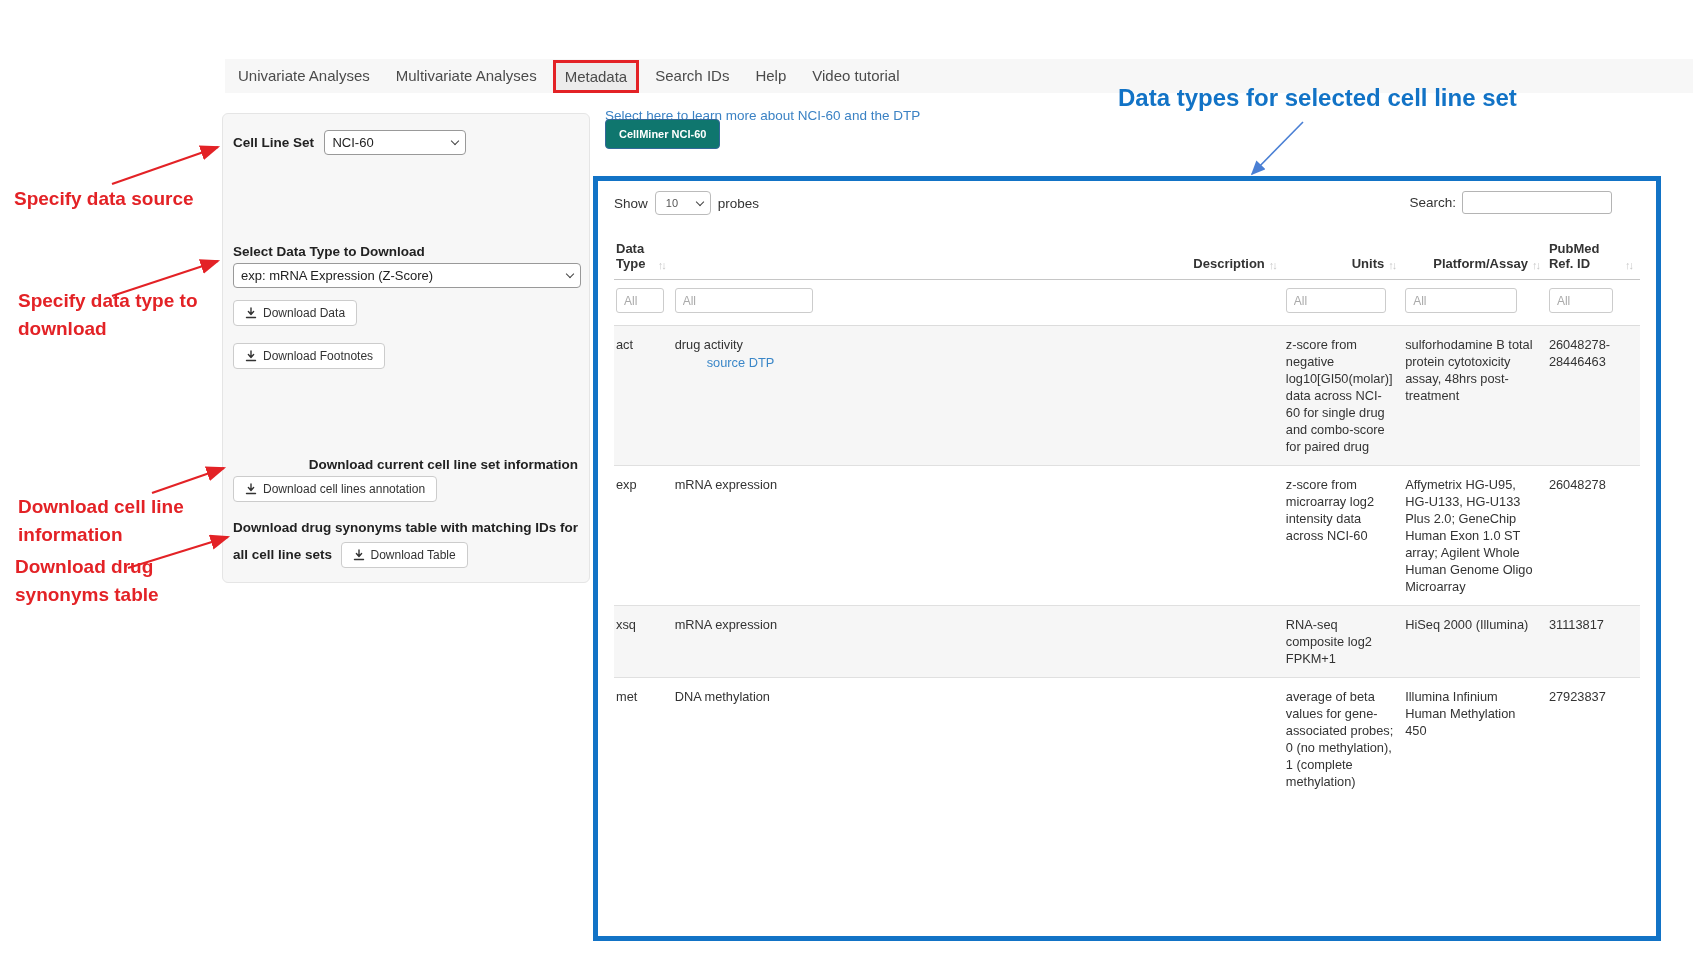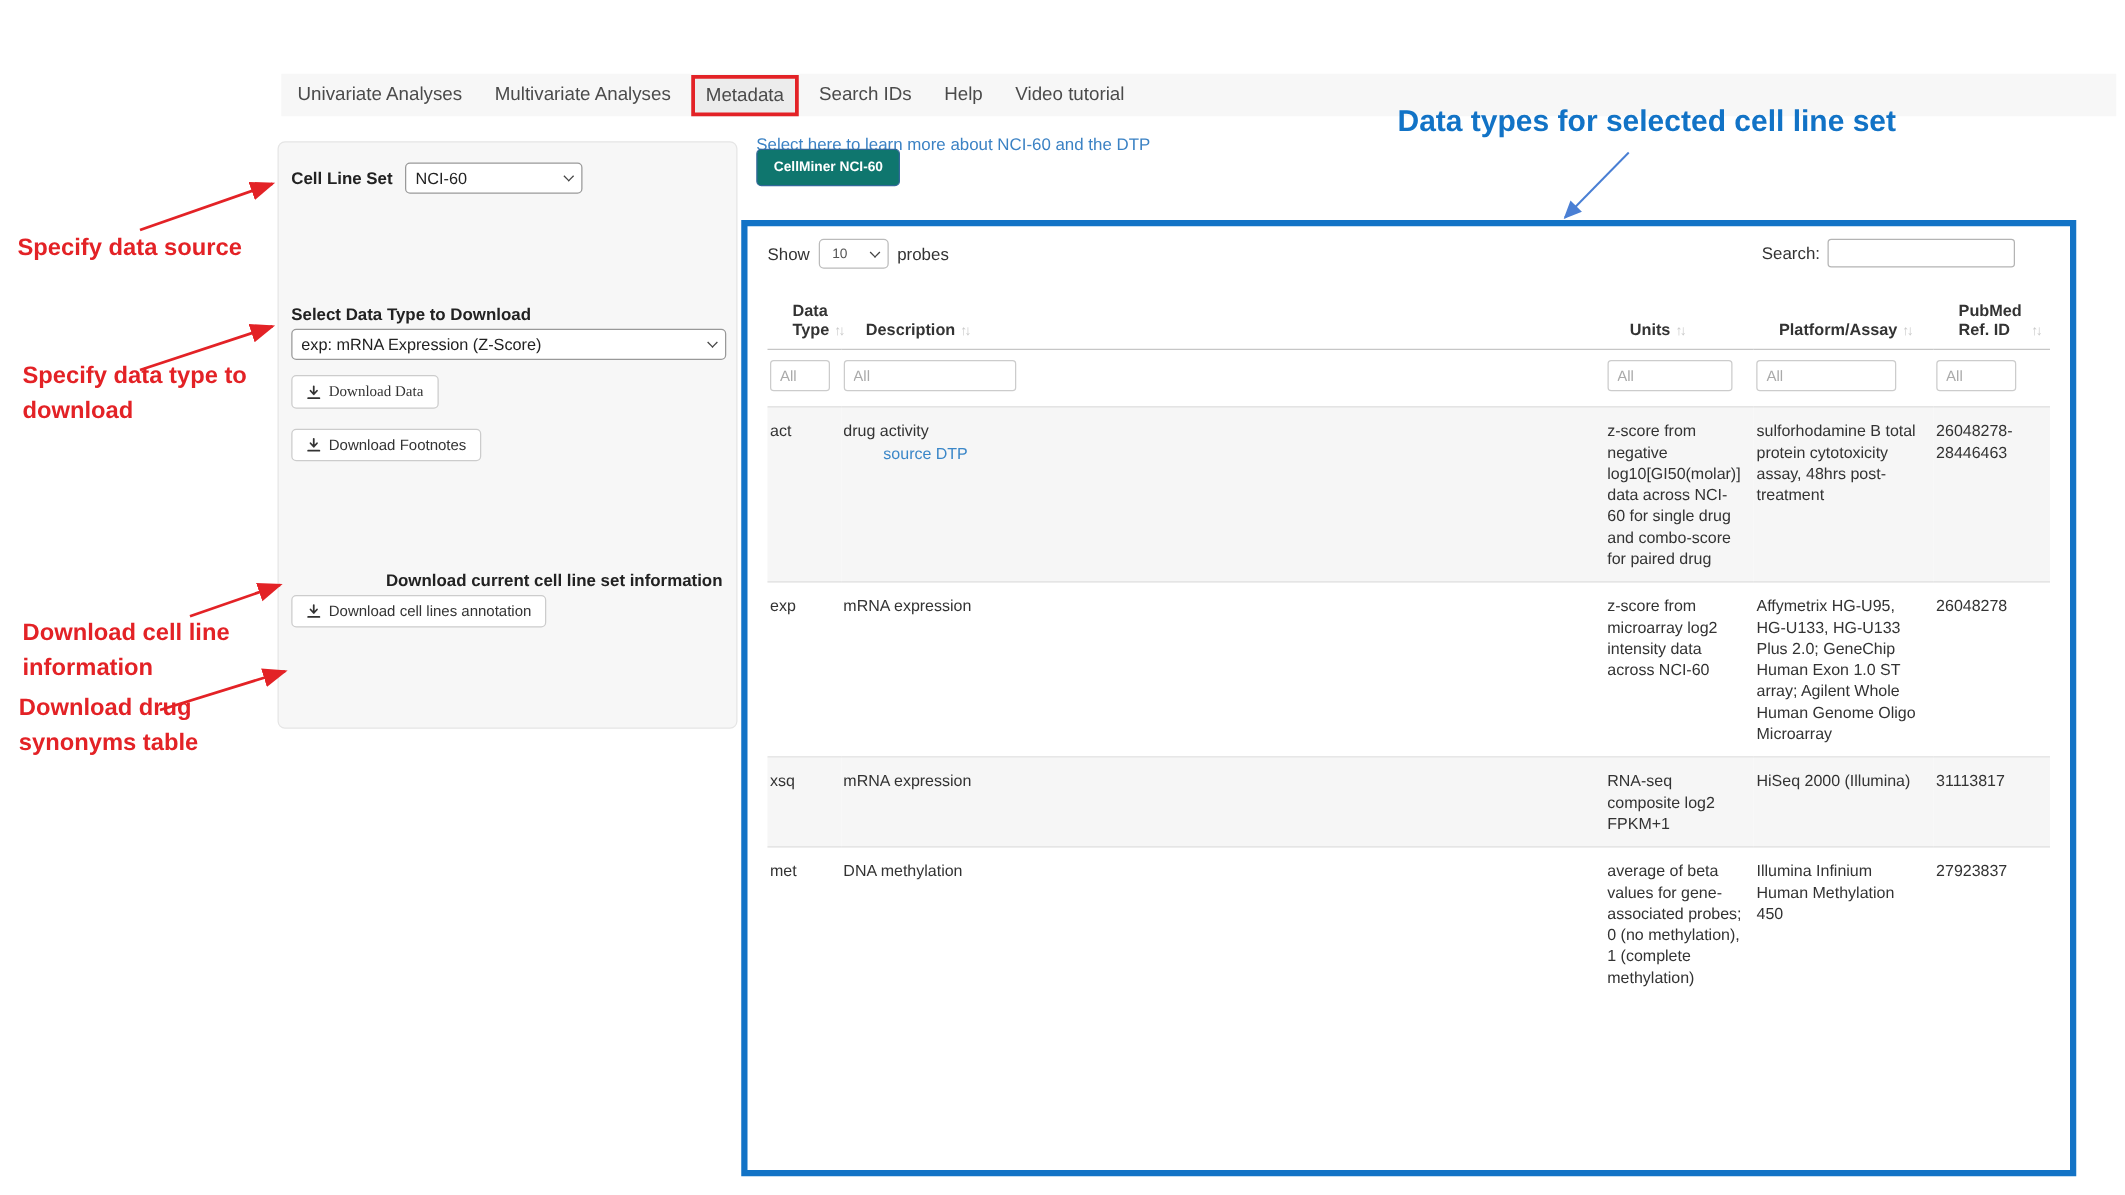--- a/index.html
+++ b/index.html
@@ -34,21 +34,21 @@
   .table-panel { position:absolute; left:593px; top:176px; width:1068px; height:765px; border:5px solid #1273c6; background:#fff; padding:10px 16px; overflow:hidden; z-index:5; }
 
   .controls { position:relative; height:32px; }
   .show-group { display:flex; align-items:center; gap:7px; font-size:13.5px; color:#333; }
   .show-group select { height:24px; font-size:11px; color:#555; padding:2px 20px 2px 10px; border:1px solid #bbb; }
   .search-group { position:absolute; right:28px; top:0; display:flex; align-items:center; gap:6px; font-size:13.5px; color:#333; }
   .search-group input { width:150px; height:23px; border:1px solid #b4b4b4; border-radius:3px; padding:2px 6px; font-size:13px; font-family:inherit; }
 
   table { width:100%; border-collapse:collapse; table-layout:fixed; margin-top:12px; }
   th { text-align:left; font-size:13px; font-weight:bold; color:#333; vertical-align:bottom; padding:6px 8px 8px 2px; border-bottom:1px solid #c6c6c6; }
-  .th-flex { display:flex; justify-content:flex-start; align-items:flex-end; gap:4px;margin-left:18px; }
+  .th-flex { display:flex; justify-content:flex-end; align-items:flex-end; gap:4px; }
   .sort { color:#c9c9c9; font-size:11px; letter-spacing:-2px; white-space:nowrap; cursor:pointer; flex:0 0 auto; }
   tr.filters th { padding:8px 8px 12px 2px; border-bottom:1px solid #dcdcdc; }
   tr.filters input { height:25px; border:1px solid #ccc; border-radius:3px; padding:2px 7px; font-size:12px; color:#555; font-family:inherit; }
   tr.filters input::placeholder { color:#aaa; }
   td { font-size:12.8px; color:#333; line-height:17px; vertical-align:top; padding:10px 9px 10px 2px; border-top:1px solid #e0e0e0; overflow-wrap:break-word; }
   tbody tr:first-child td { border-top:none; }
   tbody tr:nth-child(odd) { background:#f6f6f6; }
   .dtp-link { color:#3b87c8; cursor:pointer; text-decoration:none; display:inline-block; margin-top:1px;margin-left:32px; }
 </style>
 </head>
@@ -98,21 +98,21 @@
   </div>
 
   <div class="abs lbl-bold" style="left:10px; top:130px;">Select Data Type to Download</div>
   <div class="abs select-wrap" style="left:10px; top:149px;">
     <select style="width:348px;">
       <option>exp: mRNA Expression (Z-Score)</option>
     </select>
     <span class="chev"></span>
   </div>
 
-  <button class="btn abs" style="left:10px; top:186px;font-family:Liberation Serif, serif;">
+  <button class="btn abs" style="left:10px; top:186px;">
     <svg width="12" height="12" viewBox="0 0 12 12">
         <path d="M6 1 v6 M3.4 4.6 L6 7.4 L8.6 4.6 M1.5 10.5 h9" stroke="#333" stroke-width="1.4" fill="none" stroke-linecap="round" stroke-linejoin="round"></path>
       </svg>
     <span>Download Data</span>
   </button>
 
   <button class="btn abs" style="left:10px; top:229px;">
     <svg width="12" height="12" viewBox="0 0 12 12">
         <path d="M6 1 v6 M3.4 4.6 L6 7.4 L8.6 4.6 M1.5 10.5 h9" stroke="#333" stroke-width="1.4" fill="none" stroke-linecap="round" stroke-linejoin="round"></path>
       </svg>
@@ -120,20 +120,29 @@
   </button>
 
   <div class="abs lbl-bold" style="left:10px; top:343px; width:345px;text-align:right;">Download current cell line set information</div>
   <button class="btn abs" style="left:10px; top:362px;">
     <svg width="12" height="12" viewBox="0 0 12 12">
         <path d="M6 1 v6 M3.4 4.6 L6 7.4 L8.6 4.6 M1.5 10.5 h9" stroke="#333" stroke-width="1.4" fill="none" stroke-linecap="round" stroke-linejoin="round"></path>
       </svg>
     <span>Download cell lines annotation</span>
   </button>
 
+  <div class="abs" style="left:10px; top:400px; width:352px;">
+    <span class="sb-heading">Download drug synonyms table with matching IDs for all cell line sets</span>
+    <button class="btn" style="vertical-align:middle; margin-left:4px;">
+      <svg width="12" height="12" viewBox="0 0 12 12">
+          <path d="M6 1 v6 M3.4 4.6 L6 7.4 L8.6 4.6 M1.5 10.5 h9" stroke="#333" stroke-width="1.4" fill="none" stroke-linecap="round" stroke-linejoin="round"></path>
+        </svg>
+      <span>Download Table</span>
+    </button>
+  </div>
 </div>
 
 <a class="learn-link">Select here to learn more about NCI-60 and the DTP</a>
 <button class="cellminer-btn">CellMiner NCI-60</button>
 
 <div class="table-panel">
   <div class="controls">
     <div class="show-group">
       <span>Show</span>
       <span class="select-wrap">

